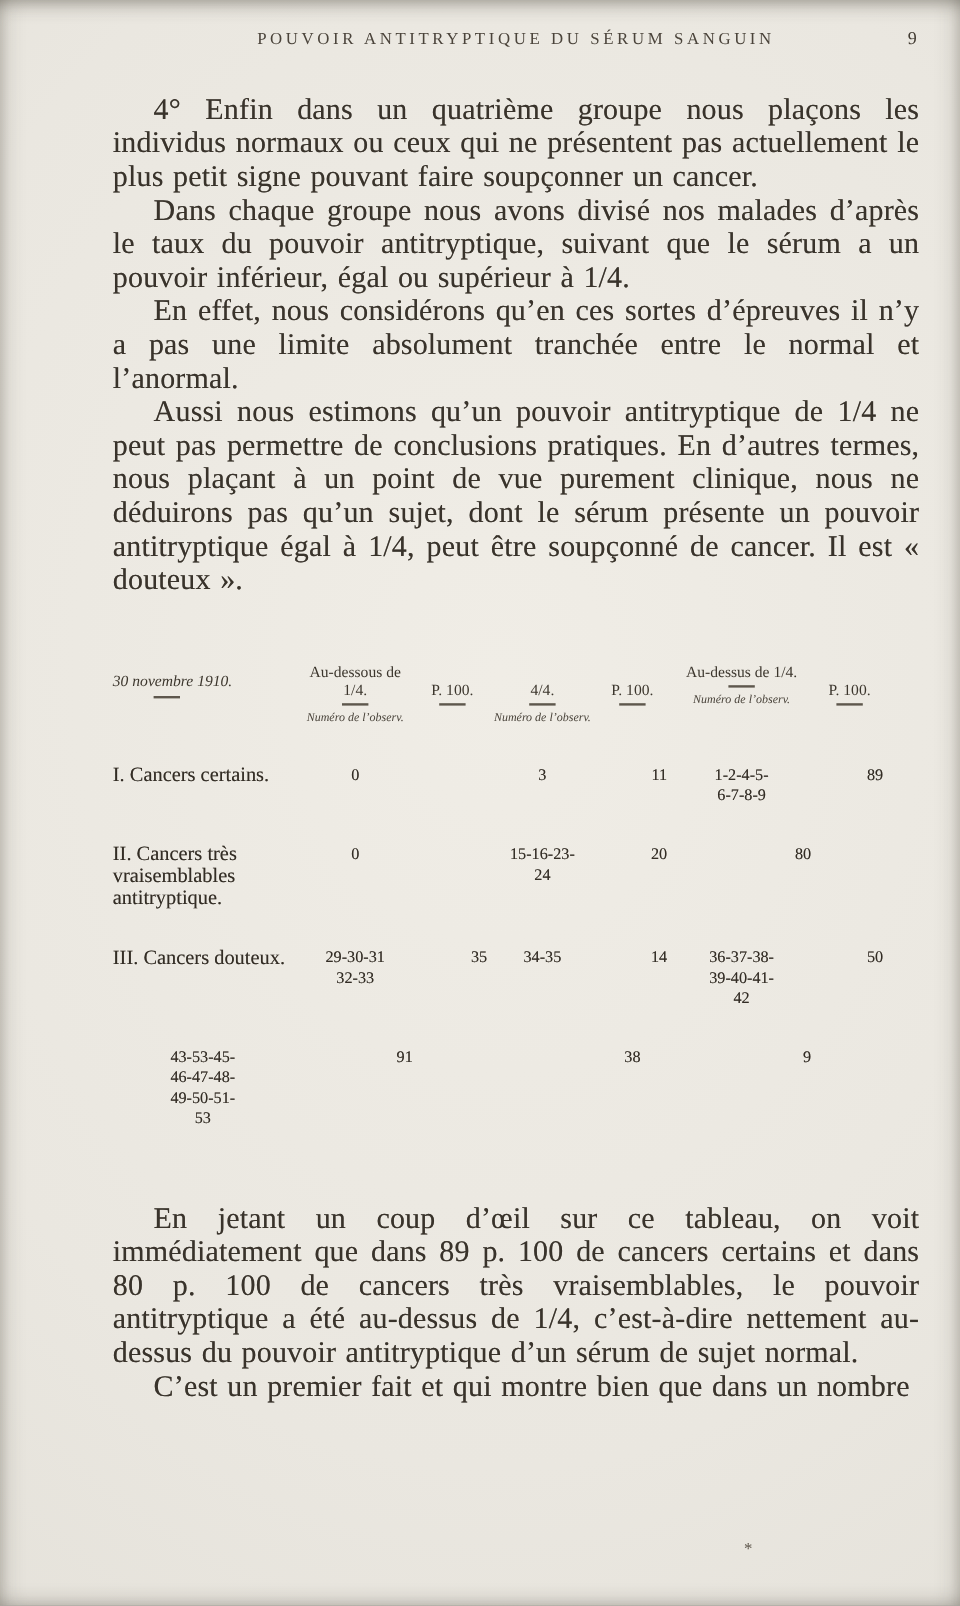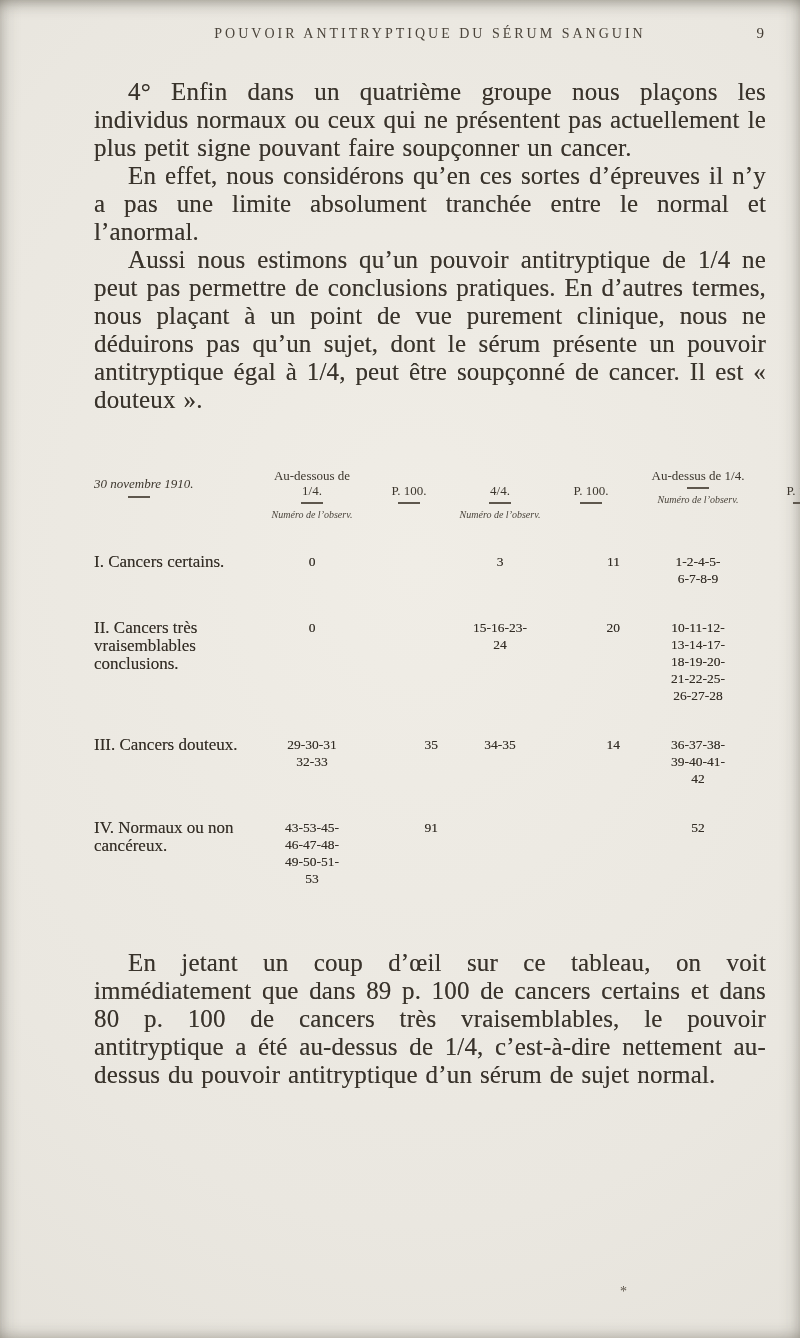--- a/index.html
+++ b/index.html
@@ -56,21 +56,21 @@
     text-shadow: 0 0 0.4px rgba(57,51,43,0.55);
     hyphens: auto;
   }
 
   
   .obs-table { margin-top: 54px; color: #332d25; }
 
   .t-row {
     display: grid;
     grid-template-columns: 150px 96px 58px 84px 58px 116px 56px;
-    column-gap: 20px;
+    column-gap: 4px;
     align-items: start;
   }
 
   .t-head { font-size: 13px; line-height: 15px; text-align: center; color: #3c362d; }
   .t-head .t-date {
     text-align: left;
     font-style: italic;
     font-size: 13px;
     padding-top: 8px;
   }
@@ -122,20 +122,21 @@
 
 <div class="page">
 
   <div class="running-head">
     <span class="title">POUVOIR ANTITRYPTIQUE DU SÉRUM SANGUIN</span>
     <span class="page-num">9</span>
   </div>
 
   <div class="body-text">
     <p>4° Enfin dans un quatrième groupe nous plaçons les individus normaux ou ceux qui ne présentent pas actuellement le plus petit signe pouvant faire soupçonner un cancer.</p>
+    <p>Dans chaque groupe nous avons divisé nos malades d’après le taux du pouvoir antitryptique, suivant que le sérum a un pouvoir inférieur, égal ou supérieur à 1/4.</p>
     <p>En effet, nous considérons qu’en ces sortes d’épreuves il n’y a pas une limite absolument tranchée entre le normal et l’anormal.</p>
     <p>Aussi nous estimons qu’un pouvoir antitryptique de 1/4 ne peut pas permettre de conclusions pratiques. En d’autres termes, nous plaçant à un point de vue purement clinique, nous ne déduirons pas qu’un sujet, dont le sérum présente un pouvoir antitryptique égal à 1/4, peut être soupçonné de cancer. Il est « douteux ».</p>
   </div>
 
   <div class="obs-table">
 
     <div class="t-row t-head">
       <div class="t-date">
         <span>30 novembre 1910.</span>
         <span class="rule"></span>
@@ -174,61 +175,56 @@
       <div class="cell-num">0</div>
       <div class="cell-pct"></div>
       <div class="cell-num">3</div>
       <div class="cell-pct">11</div>
       <div class="cell-num">1-2-4-5-
 6-7-8-9</div>
       <div class="cell-pct">89</div>
     </div>
 
     <div class="t-row t-data">
-      <div class="row-label">II. Cancers très vraisemblables conclusions.</div>
+      <div class="row-label">II. Cancers très vraisemblables antitryptique.</div>
       <div class="cell-num">0</div>
       <div class="cell-pct"></div>
       <div class="cell-num">15-16-23-
 24</div>
       <div class="cell-pct">20</div>
-      <div class="cell-num">10-11-12-
-13-14-17-
-18-19-20-
-21-22-25-
-26-27-28</div>
       <div class="cell-pct">80</div>
     </div>
 
     <div class="t-row t-data">
       <div class="row-label">III. Cancers douteux.</div>
       <div class="cell-num">29-30-31
 32-33</div>
       <div class="cell-pct">35</div>
       <div class="cell-num">34-35</div>
       <div class="cell-pct">14</div>
       <div class="cell-num">36-37-38-
 39-40-41-
 42</div>
       <div class="cell-pct">50</div>
     </div>
 
     <div class="t-row t-data">
-      <div class="row-label">IV. Normaux ou non cancéreux.</div>
       <div class="cell-num">43-53-45-
 46-47-48-
 49-50-51-
 53</div>
       <div class="cell-pct">91</div>
       <div class="cell-num"></div>
       <div class="cell-pct"></div>
-      <div class="cell-num">52</div>
+      <div class="cell-num">38</div>
       <div class="cell-pct">9</div>
     </div>
 
   </div>
 
   <div class="body-text after-table">
     <p>En jetant un coup d’œil sur ce tableau, on voit immédiatement que dans 89 p. 100 de cancers certains et dans 80 p. 100 de cancers très vraisemblables, le pouvoir antitryptique a été au-dessus de 1/4, c’est-à-dire nettement au-dessus du pouvoir antitryptique d’un sérum de sujet normal.</p>
+    <p>C’est un premier fait et qui montre bien que dans un nombre</p>
   </div>
 
   <div class="sig-mark">*</div>
 
 </div>
 
 </body></html>

